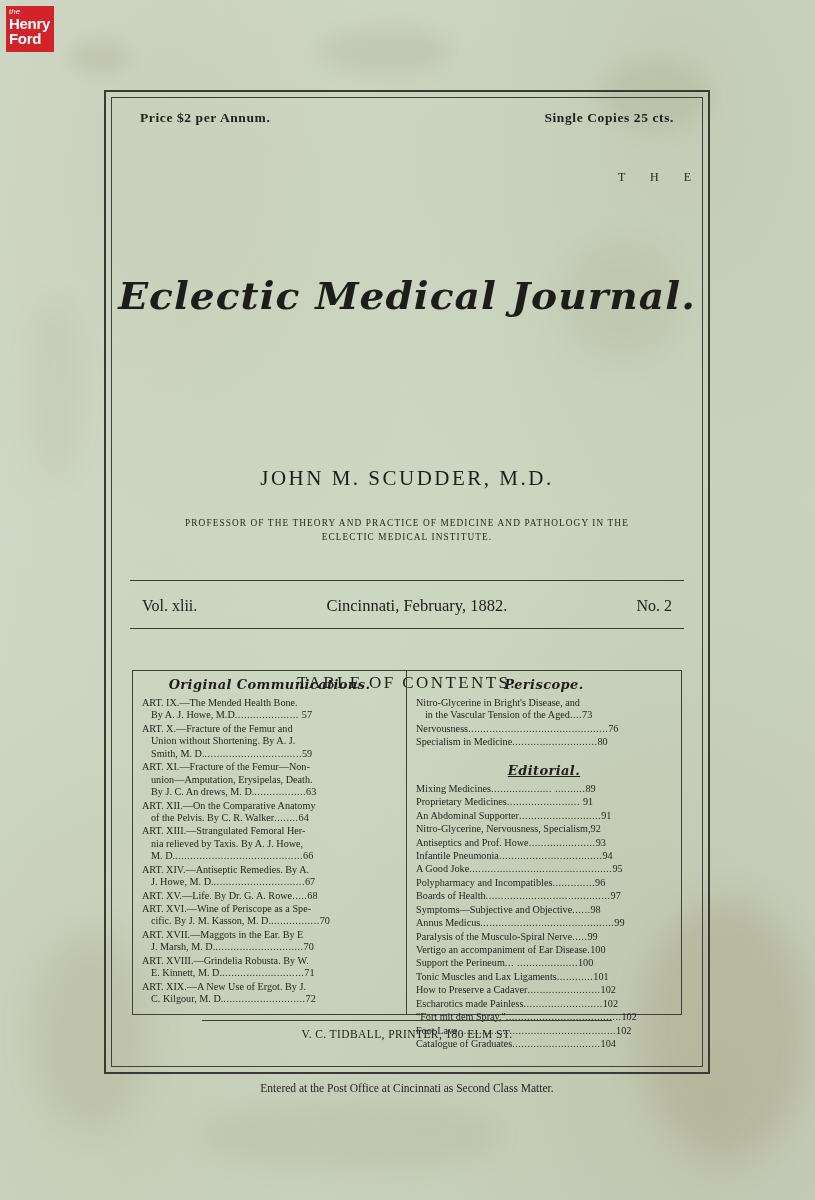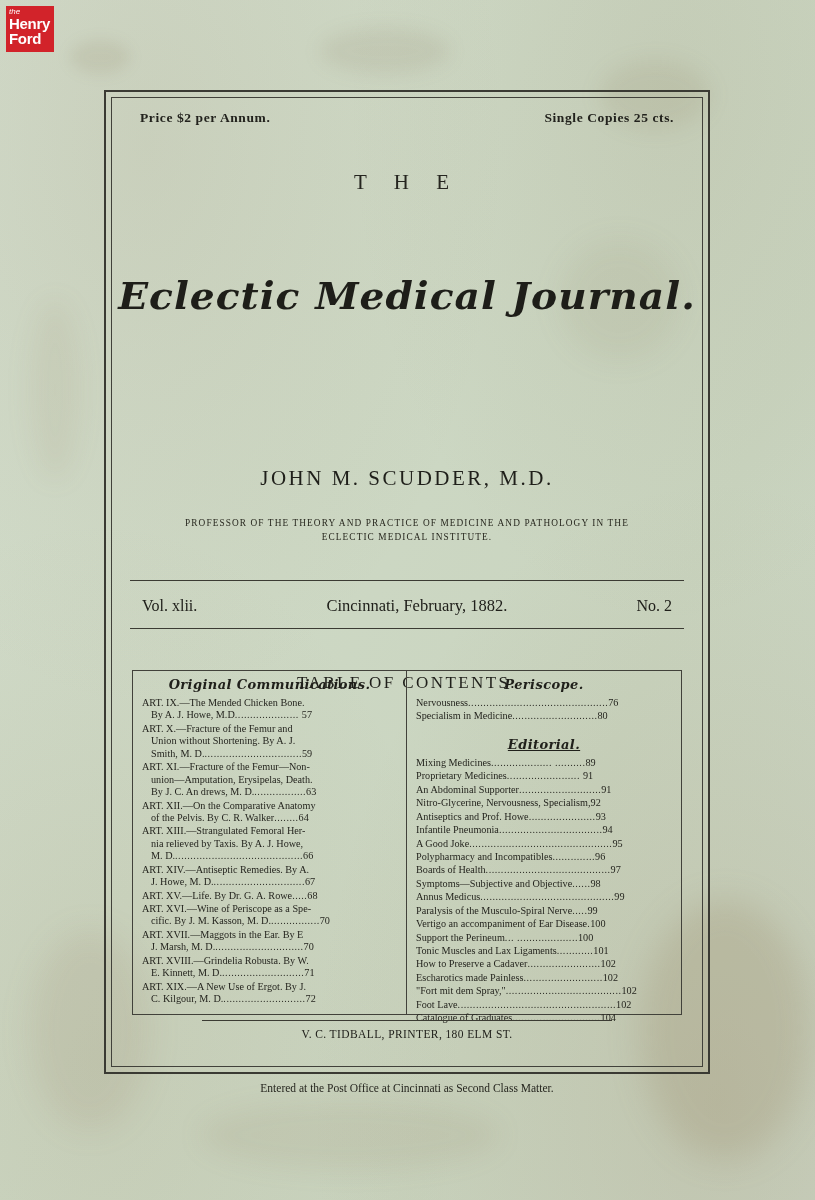--- a/index.html
+++ b/index.html
@@ -54,22 +54,22 @@
     position:absolute;left:0;right:0;top:12px;
     display:flex;justify-content:space-between;
     padding:0 28px;
     font-family:"Liberation Serif", serif;
     font-size:13.5px;font-weight:bold;letter-spacing:0.6px;
     color:#22221d;
     gap:20px;
   }
   
   #the-word{
-    position:absolute;left:0;right:0;top:72px;text-align:center;
-    font-size:21px;letter-spacing:11px;color:#25251f;
+    position:absolute;left:0;right:0;top:72px;text-align:right;
+    font-size:12px;letter-spacing:11px;color:#25251f;
   }
   #journal-title{
     position:absolute;left:0;right:0;top:175px;text-align:center;
     font-family:"DejaVu Serif", serif;
     font-size:38px;
     font-weight:bold;
     font-style:italic;
     letter-spacing:1px;
     color:#1e1e19;
     transform:scaleX(1.03);
@@ -188,21 +188,21 @@
       </div>
       <div class="hrule" id="rule2"></div>
 
       <div id="toc-title">TABLE  OF  CONTENTS.</div>
 
       <div id="toc-box">
         <div class="toc-col left">
           <div class="col-head">Original Communications.</div>
           <div id="left-list">
               <div class="entry">
-                <span class="ln1">ART. IX.—The Mended Chicken Bone.</span>
+                <span class="ln1">ART. IX.—The Mended Health Bone.</span>
                 <span class="cont">By A. J. Howe, M.D<span class="dots">..................... </span><span class="pg">57</span></span>
               </div>
               <div class="entry">
                 <span class="ln1">ART. X.—Fracture of the Femur and</span>
                 <span class="cont">Union without Shortening.  By A. J.</span>
                 <span class="cont">Smith, M. D.<span class="dots">................................</span><span class="pg">59</span></span>
               </div>
               <div class="entry">
                 <span class="ln1">ART. XI.—Fracture of the Femur—Non-</span>
                 <span class="cont">union—Amputation, Erysipelas, Death.</span>
@@ -239,20 +239,24 @@
               <div class="entry">
                 <span class="ln1">ART. XIX.—A New Use of Ergot.  By J.</span>
                 <span class="cont">C. Kilgour, M. D.<span class="dots">...........................</span><span class="pg">72</span></span>
               </div>
             </div>
         </div>
         <div class="toc-col right">
           <div class="col-head">Periscope.</div>
           <div id="right-list-1">
               <div class="entry">
+                <span class="ln1">Nitro-Glycerine in Bright's Disease, and</span>
+                <span class="cont">in the Vascular Tension of the Aged<span class="dots">....</span><span class="pg">73</span></span>
+              </div>
+              <div class="entry">
                 <span class="ln1">Nervousness<span class="dots">..............................................</span><span class="pg">76</span></span>
               </div>
               <div class="entry">
                 <span class="ln1">Specialism in Medicine<span class="dots">............................</span><span class="pg">80</span></span>
               </div>
             </div>
           <div class="col-head sub">Editorial.</div>
           <div id="right-list-2">
               <div class="entry">
                 <span class="ln1">Mixing Medicines<span class="dots">.................... ..........</span><span class="pg">89</span></span>

